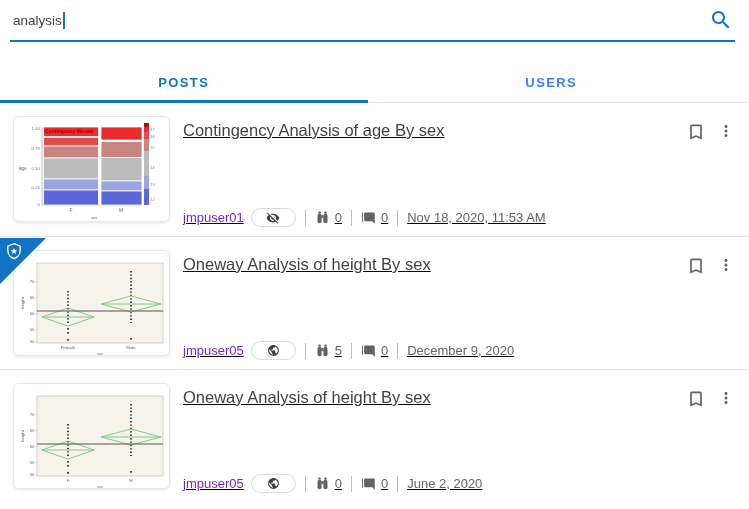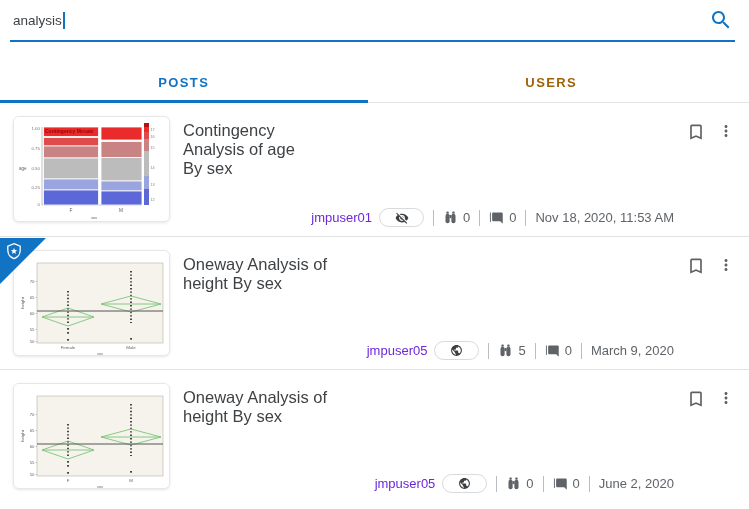--- a/index.html
+++ b/index.html
@@ -11,34 +11,34 @@
                 border-bottom:2px solid #1173c4; padding:0 2px 0 3px; }
   .search-text { font-size:13.5px; color:#3f4245; }
   .caret { display:inline-block; width:2px; height:17px; background:#1173c4;
            vertical-align:middle; margin-left:1px; }
   .search-icon-btn { margin-left:auto; display:flex; align-items:center; cursor:pointer; }
 
   
   .tabs-wrap { border-bottom:1px solid #e4e4e4; margin-top:23px; }
   .tabs { display:flex; width:735px; }
   .tab { flex:1; text-align:center; padding:10px 0 12px; font-size:13px; font-weight:700;
-         letter-spacing:1.4px; color:#a16207; cursor:pointer; position:relative; }
+         letter-spacing:1.4px; color:#3b82f6; cursor:pointer; position:relative; }
   .tab.active { color:#1173c4; }
   .tab.active::after { content:""; position:absolute; left:0; right:0; bottom:-1px;
                        height:3px; background:#1173c4; }
 
   
   .post-row { position:relative; display:flex; height:133px; padding:13px 14px 0 13px; }
   .post-row + .post-row { border-top:1px solid #e2e2e2;justify-content:flex-end; }
   .thumb { width:157px; height:106px; background:#fff; border:1px solid #e7e7e7;
            border-radius:6px; box-shadow:0 1px 3px rgba(0,0,0,.10); overflow:hidden;
            flex:0 0 auto; cursor:pointer; }
   .thumb svg { display:block; }
-  .content { flex:1; display:flex; flex-direction:row; margin-left:13px; min-width:0;
-             padding-top:5px; }
+  .content { flex:1; display:flex; flex-direction:column; margin-left:13px; min-width:0;
+             padding-top:5px;text-decoration:underline; }
   .title { font-size:16.5px; color:#3f4245; }
   .meta { margin-top:auto; margin-bottom:9px; display:flex; align-items:center; gap:7px;
           font-size:13px; color:#5f6368; }
   .author { color:#6d28d9; text-decoration:none; cursor:pointer; }
   .pill { width:45px; height:19px; border:1px solid #d8dadc; border-radius:10px;
           display:flex; align-items:center; justify-content:center; background:#fff; }
   .sep { width:1px; height:16px; background:#b9bdc1; margin:0 2px; }
   .stat { display:flex; align-items:center; gap:5px; color:#5f6368; }
   .date { white-space:nowrap; }
   .actions { display:flex; align-items:flex-start; gap:11px; margin-left:12px;
@@ -256,21 +256,21 @@
       <span class="stat">
         <span style="display:flex">
           <svg width="15" height="15" viewBox="0 0 24 24" fill="#5f6368">
               <path d="M21 4H7c-1.1 0-2 .9-2 2v10c0 1.1.9 2 2 2h11l4 4V6c0-1.1-.9-2-2-2z"></path>
               <path d="M3 4H1.5v14c0 .55.45 1 1 1H3V4z"></path>
             </svg>
         </span>
         <span>0</span>
       </span>
       <span class="sep"></span>
-      <span class="date">March 9, 2020</span>
+      <span class="date">December 9, 2020</span>
     </div>
   </div>
   <div class="actions">
     <span class="icon-btn">
       <svg width="20" height="20" viewBox="0 0 24 24" fill="#616161">
           <path d="M17 3H7c-1.1 0-2 .9-2 2v16l7-3 7 3V5c0-1.1-.9-2-2-2zm0 15l-5-2.18L7 18V5h10v13z"></path>
         </svg>
     </span>
     <span class="icon-btn">
       <svg width="18" height="18" viewBox="0 0 24 24" fill="#616161">

